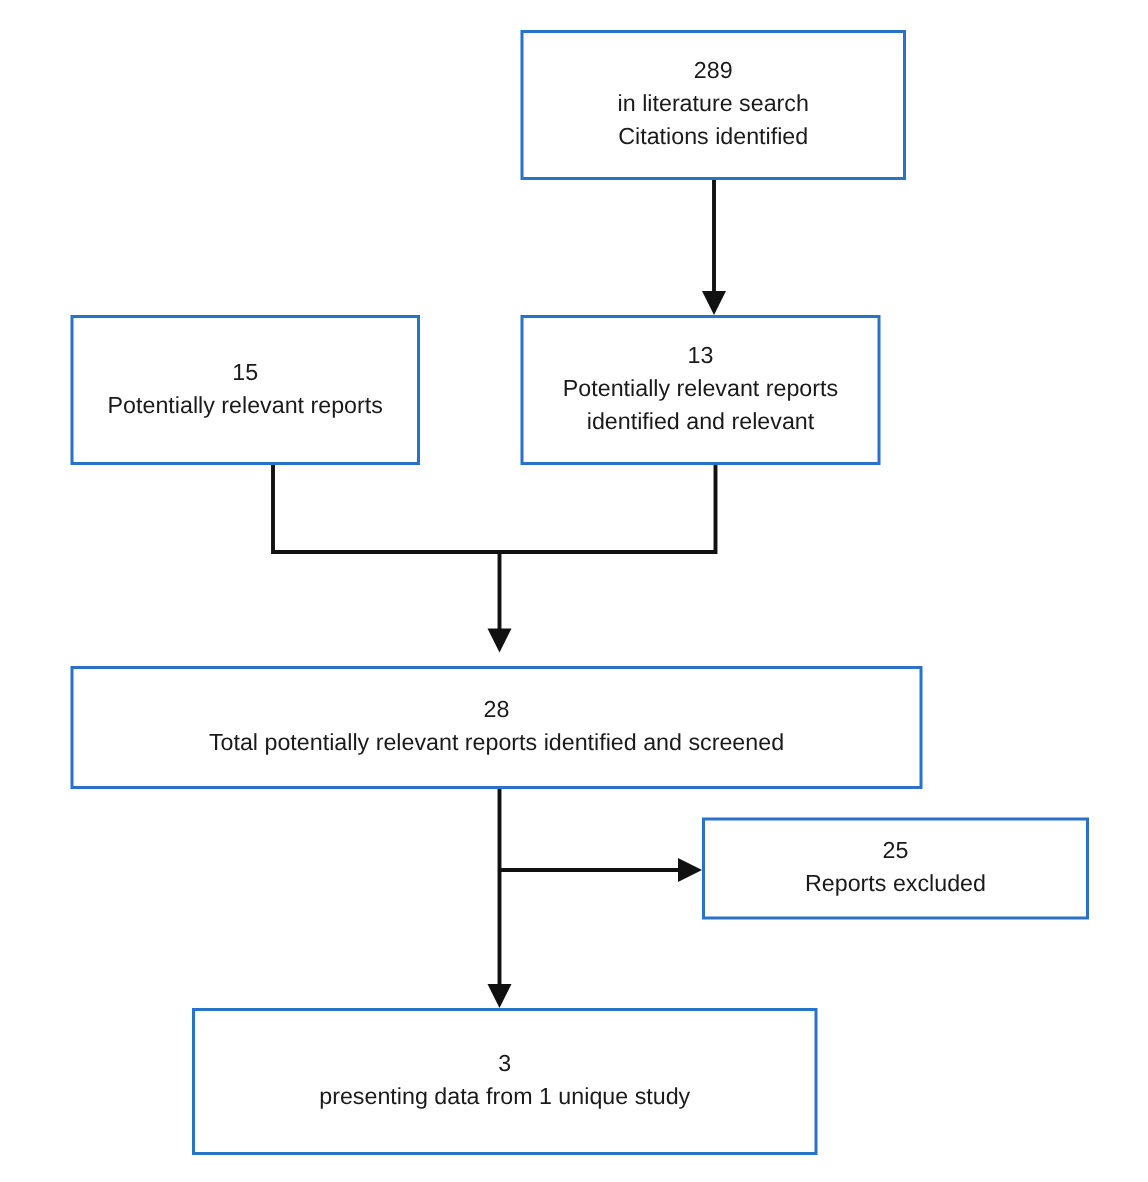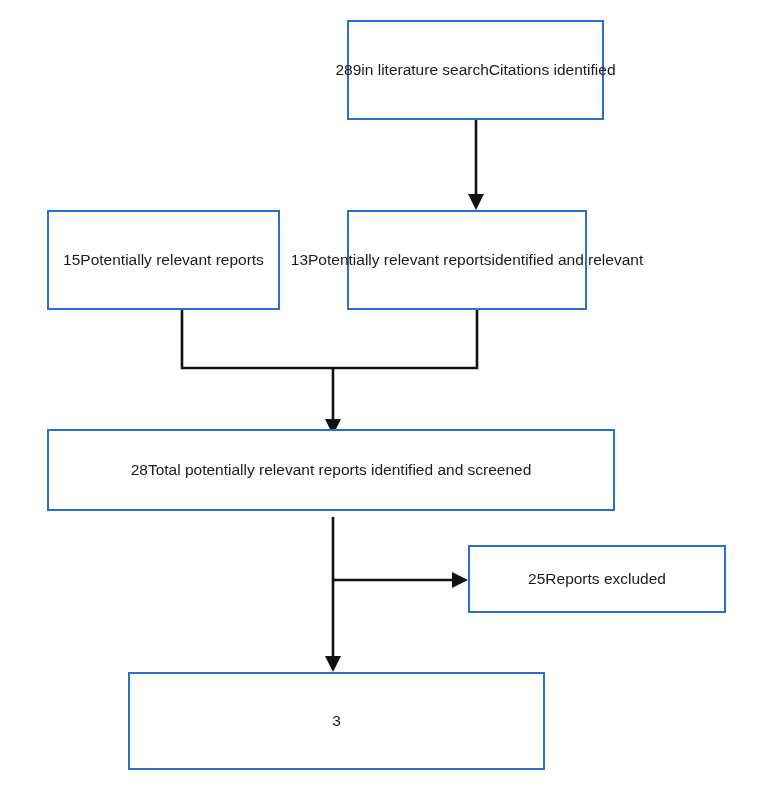--- a/index.html
+++ b/index.html
@@ -8,34 +8,34 @@
     font-family:"Liberation Sans","DejaVu Sans",sans-serif;
     color:#1a1a1a;
   }
   #flow{position:absolute;inset:0;width:765px;height:788px;}
   .node{
     position:absolute;
     background:#ffffff;
     border:2px solid #2a72c8;
     box-sizing:border-box;
     display:flex;
-    flex-direction:row;
+    flex-direction:column;
     align-items:center;
     justify-content:center;
     text-align:right;
     font-size:15.5px;
     line-height:1.42;
     z-index:2;
   }
   .node .ln{display:block;white-space:nowrap;}
   
   #box-identified{left:347px;top:20px;width:257px;height:100px;}
   #box-other-sources{left:47px;top:210px;width:233px;height:100px;}
   #box-screened{left:347px;top:210px;width:240px;height:100px;}
-  #box-total{left:47px;top:429px;width:568px;height:82px;}
+  #box-total{left:47px;top:444px;width:568px;height:82px;}
   #box-excluded{left:468px;top:545px;width:258px;height:68px;}
   #box-included{left:128px;top:672px;width:417px;height:98px;}
 
   svg.connectors{position:absolute;left:0;top:0;width:765px;height:788px;z-index:1;pointer-events:none;}
   svg.connectors path,svg.connectors line{stroke:#111111;stroke-width:2.6;fill:none;}
   svg.connectors polygon{fill:#111111;}
 </style>
 </head>
 <body>
 
@@ -79,15 +79,16 @@
     <span class="ln">Total potentially relevant reports identified and screened</span>
   </div>
 
   <div class="node" id="box-excluded">
     <span class="ln">25</span>
     <span class="ln">Reports excluded</span>
   </div>
 
   <div class="node" id="box-included">
     <span class="ln">3</span>
+    <span class="ln">presenting data from 1 unique study</span>
   </div>
 
 </div>
 
 </body></html>

